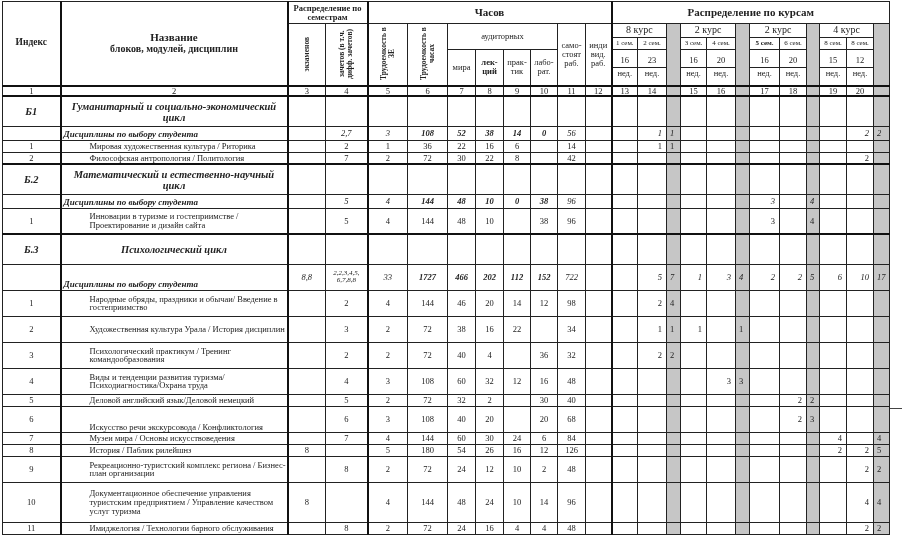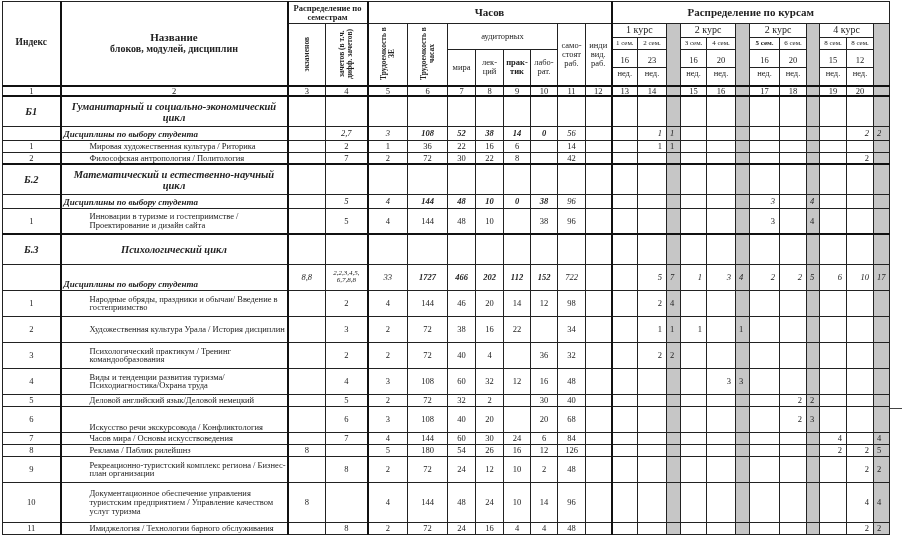--- a/index.html
+++ b/index.html
@@ -74,43 +74,43 @@
         </th>
       <th rowspan="3" class="thick-l">
           <div class="vert">Трудоемкость в ЗЕ</div>
         </th>
       <th rowspan="3">
           <div class="vert">Трудоемкость в часах</div>
         </th>
       <th colspan="4" rowspan="2" style="font-weight:normal">аудиторных</th>
       <th rowspan="3" style="font-weight:normal">само-стоят раб.</th>
       <th rowspan="3" style="font-weight:normal">инди вид. раб.</th>
-      <th colspan="2" class="kurs thick-l" style="font-weight:normal">1 курс</th>
+      <th colspan="2" class="kurs thick-l" style="font-weight:normal">8 курс</th>
       <th class="grey" rowspan="3"></th>
       <th colspan="2" class="kurs" style="font-weight:normal">2 курс</th>
       <th class="grey" rowspan="3"></th>
       <th colspan="2" class="kurs" style="font-weight:normal">2 курс</th>
       <th class="grey" rowspan="3"></th>
       <th colspan="2" class="kurs" style="font-weight:normal">4 курс</th>
       <th class="grey" rowspan="3"></th>
     </tr>
     <tr style="height:12px" id="sem-row">
       <th class="sem thick-l" style="font-weight:normal">1 сем.</th>
       <th class="sem" style="font-weight:normal">2 сем.</th>
       <th class="sem" style="font-weight:normal">3 сем.</th>
       <th class="sem" style="font-weight:normal">4 сем.</th>
       <th class="sem" style="font-weight:bold">5 сем.</th>
       <th class="sem" style="font-weight:normal">6 сем.</th>
       <th class="sem" style="font-weight:normal">8 сем.</th>
       <th class="sem" style="font-weight:normal">8 сем.</th>
     </tr>
     <tr style="height:36px" id="weeks-row">
       <th style="font-weight:normal">мира</th>
-      <th style="font-weight:normal">лек-ций</th>
-      <th style="font-weight:bold">прак-тик</th>
+      <th style="font-weight:bold">лек-ций</th>
+      <th style="font-weight:normal">прак-тик</th>
       <th style="font-weight:normal">лабо-рат.</th>
     <th class="thick-l" style="font-weight: normal;">
           <div>16</div>
           <div style="border-top: 1px solid rgb(34, 34, 34); margin-top: 2px; padding-top: 1px;">нед.</div>
         </th>
         <th style="font-weight: normal;">
           <div>23</div>
           <div style="border-top: 1px solid rgb(34, 34, 34); margin-top: 2px; padding-top: 1px;">нед.</div>
         </th>
         <th style="font-weight: normal;">
@@ -551,21 +551,21 @@
         <td class="grey" style="text-align: left; padding-right: 0px; padding-left: 3px;"></td>
         <td style="text-align: right; padding-right: 4px; padding-left: 0px;"></td>
         <td style="text-align: right; padding-right: 4px; padding-left: 0px;">2</td>
         <td class="grey" style="text-align: left; padding-right: 0px; padding-left: 3px;">3</td>
         <td style="text-align: right; padding-right: 4px; padding-left: 0px;"></td>
         <td style="text-align: right; padding-right: 4px; padding-left: 0px;"></td>
         <td class="grey" style="text-align: left; padding-right: 0px; padding-left: 3px;"></td>
       </tr>
       <tr style="height: 12px;">
         <td class="idxnum">7</td>
-        <td class="name-cell thick-l">Часов мира / Основы искусствоведения</td>
+        <td class="name-cell thick-l">Музеи мира / Основы искусствоведения</td>
         <td class="thick-l"></td>
         <td>7</td>
         <td class="thick-l">4</td>
         <td>144</td>
         <td>60</td>
         <td>30</td>
         <td>24</td>
         <td>6</td>
         <td>84</td>
         <td></td>
@@ -577,21 +577,21 @@
         <td class="grey" style="text-align: left; padding-right: 0px; padding-left: 3px;"></td>
         <td style="text-align: right; padding-right: 4px; padding-left: 0px;"></td>
         <td style="text-align: right; padding-right: 4px; padding-left: 0px;"></td>
         <td class="grey" style="text-align: left; padding-right: 0px; padding-left: 3px;"></td>
         <td style="text-align: right; padding-right: 4px; padding-left: 0px;">4</td>
         <td style="text-align: right; padding-right: 4px; padding-left: 0px;"></td>
         <td class="grey" style="text-align: left; padding-right: 0px; padding-left: 3px;">4</td>
       </tr>
       <tr style="height: 12px;">
         <td class="idxnum">8</td>
-        <td class="name-cell thick-l">Реклама / Паблик рилейшнз</td>
+        <td class="name-cell thick-l">История / Паблик рилейшнз</td>
         <td class="thick-l">8</td>
         <td></td>
         <td class="thick-l">5</td>
         <td>180</td>
         <td>54</td>
         <td>26</td>
         <td>16</td>
         <td>12</td>
         <td>126</td>
         <td></td>

